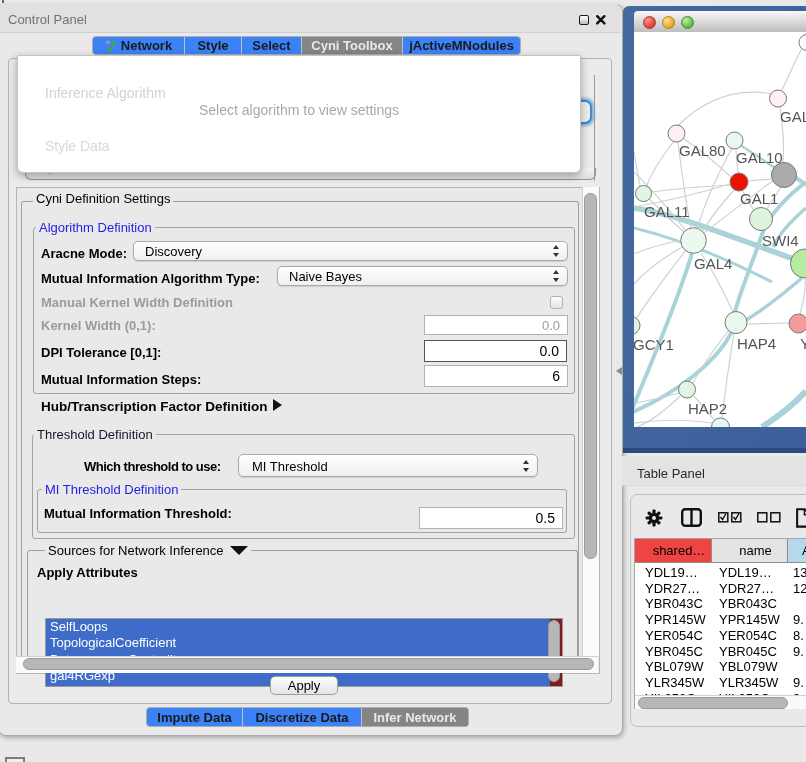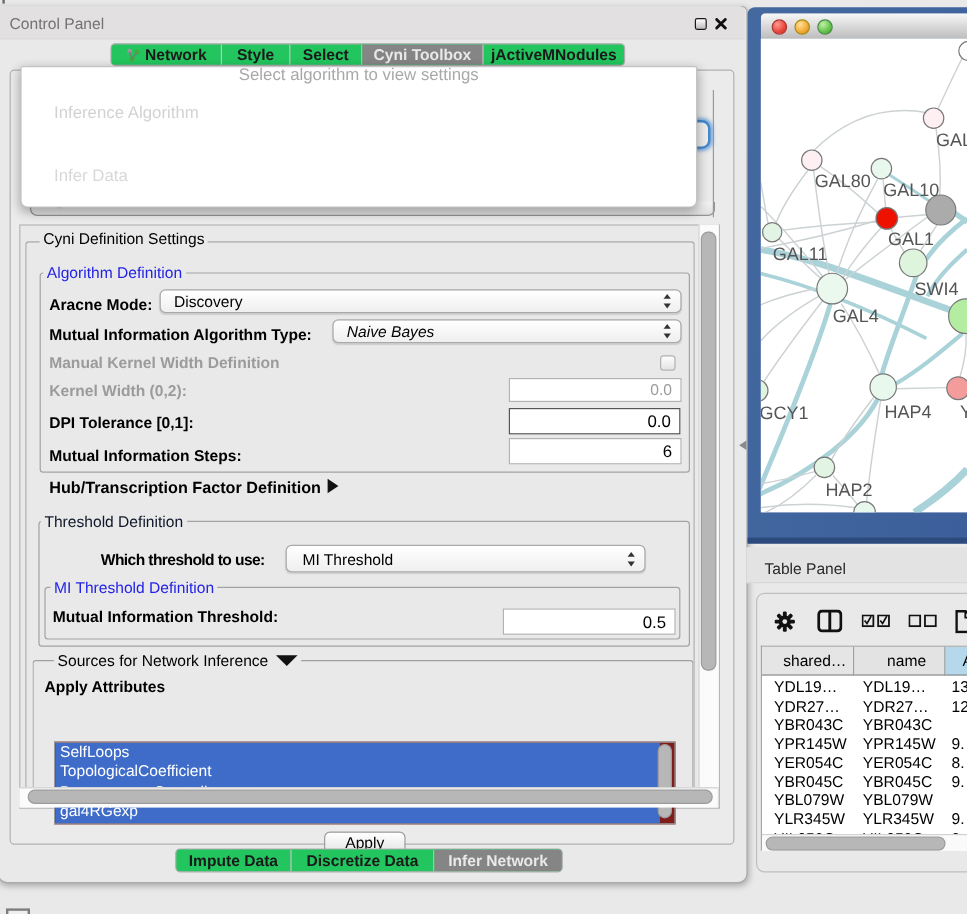--- a/index.html
+++ b/index.html
@@ -8,21 +8,21 @@
   .bold{font-weight:bold;}
   .glabel{position:absolute;background:#e9e9e9;padding:0 3px;line-height:13px;}
   .grp{position:absolute;border:1px solid #a3a3a3;border-radius:3px;}
   .combo{position:absolute;border:1px solid #a9a9a9;border-radius:5px;background:linear-gradient(#ffffff,#efefef);box-shadow:0 1px 1px rgba(0,0,0,0.12);}
   .combo .tx{position:absolute;left:11px;top:50%;transform:translateY(-50%);white-space:nowrap;}
   .steppers{position:absolute;right:7px;top:50%;width:7px;height:12px;transform:translateY(-50%);}
   .up{position:absolute;left:0;top:0;width:0;height:0;border-left:3.5px solid transparent;border-right:3.5px solid transparent;border-bottom:4.5px solid #333;}
   .dn{position:absolute;left:0;bottom:0;width:0;height:0;border-left:3.5px solid transparent;border-right:3.5px solid transparent;border-top:4.5px solid #333;}
   .tfield{position:absolute;background:#fff;border:1px solid #b3b3b3;text-align:right;}
   .tfield span{position:absolute;right:7px;top:50%;transform:translateY(-50%);}
-  .seg{display:flex;position:absolute;background:#22c55e;border:1px solid #aeaeae;border-radius:4px;overflow:hidden;}
+  .seg{display:flex;position:absolute;background:#3b82f6;border:1px solid #aeaeae;border-radius:4px;overflow:hidden;}
   .seg>div{display:flex;align-items:center;justify-content:center;border-right:1px solid #c3c3c3;font-weight:bold;color:#1a1a1a;}
   .seg>div:last-child{border-right:none;}
   .seg>div.sel{background:#858585;color:#e9e9e9;}
   .thumb{position:absolute;background:#b7b7b7;border:1px solid #9b9b9b;border-radius:6px;}
 </style>
 </head>
 <body>
 
 <div class="abs" id="cpwin" style="left:-2px;top:5px;width:623px;height:729px;background:#e9e9e9;border:1px solid #aaa;border-radius:0 5px 8px 8px;box-shadow:1px 2px 5px rgba(0,0,0,0.28);"></div>
 <div class="abs" style="left:0;top:5px;width:621px;height:27px;background:#e2e0e0;border-bottom:1px solid #d2d0d0;border-radius:0 5px 0 0;"></div>
@@ -66,32 +66,32 @@
 <div class="abs bold" style="left:41px;top:246px;">Aracne Mode:</div>
 <div class="combo" style="left:133px;top:241px;width:433px;height:18px;">
     <span class="tx">Discovery</span>
     <span class="steppers">
       <span class="up"></span>
       <span class="dn"></span>
     </span>
   </div>
 
 <div class="abs bold" style="left:41px;top:271px;">Mutual Information Algorithm Type:</div>
-<div class="combo" style="left:277px;top:266px;width:289px;height:18px;font-style:italic;">
+<div class="combo" style="left:277px;top:266px;width:289px;height:18px;">
     <span class="tx">Naive Bayes</span>
     <span class="steppers">
       <span class="up"></span>
       <span class="dn"></span>
     </span>
   </div>
 
 <div class="abs bold" style="left:41px;top:295px;color:#9b9b9b;">Manual Kernel Width Definition</div>
 <div class="abs" style="left:550px;top:296px;width:11px;height:11px;border:1px solid #b2b2b2;border-radius:3px;background:linear-gradient(#fdfdfd,#e4e4e4);"></div>
 
-<div class="abs bold" style="left:41px;top:318px;color:#9b9b9b;">Kernel Width (0,2):</div>
+<div class="abs bold" style="left:41px;top:318px;color:#9b9b9b;">Kernel Width (0,1):</div>
 <div class="tfield" style="left:424px;top:315px;width:142px;height:18px;">
     <span style="color:#9b9b9b;">0.0</span>
   </div>
 
 <div class="abs bold" style="left:41px;top:345px;">DPI Tolerance [0,1]:</div>
 <div class="tfield" style="left:424px;top:340px;width:141px;height:20px;border:1.5px solid #555;">
     <span style="font-size:14px;">0.0</span>
   </div>
 
 <div class="abs bold" style="left:41px;top:372px;">Mutual Information Steps:</div>
@@ -130,32 +130,32 @@
   <div class="abs" style="left:0;top:0;width:500px;height:80px;background:#3e6cc8;color:#fff;font-size:13px;line-height:16.4px;padding-left:4px;">SelfLoops<br>TopologicalCoefficient<br>BetweennessCentrality<br>gal4RGexp</div>
   <div class="thumb" style="left:502px;top:1px;width:10px;height:60px;"></div>
 </div>
 
 <div class="abs" style="left:582px;top:187px;width:16px;height:469px;background:#fbfbfb;border-left:1px solid #d0d0d0;"></div>
 <div class="thumb" style="left:584px;top:193px;width:11px;height:364px;"></div>
 
 <div class="abs" style="left:16px;top:656px;width:582px;height:16px;background:#fbfbfb;border-top:1px solid #d0d0d0;"></div>
 <div class="thumb" style="left:23px;top:658px;width:569px;height:10px;"></div>
 
-<div class="abs" style="left:270px;top:676px;width:66px;height:17px;border:1px solid #9d9d9d;border-radius:5px;background:linear-gradient(#fff,#e3e3e3);display:flex;align-items:center;justify-content:center;font-size:13px;margin-top:17px;">Apply</div>
+<div class="abs" style="left:270px;top:676px;width:66px;height:17px;border:1px solid #9d9d9d;border-radius:5px;background:linear-gradient(#fff,#e3e3e3);display:flex;align-items:center;justify-content:center;font-size:13px;">Apply</div>
 
 <div class="seg" style="left:146px;top:707px;width:321px;height:18px;font-size:13px;">
   <div style="width:95px;">Impute Data</div>
   <div style="width:118px;">Discretize Data</div>
   <div class="sel" style="flex:1;">Infer Network</div>
 </div>
 
 <div class="abs" style="left:17px;top:55px;width:562px;height:116px;background:#fff;border:1px solid #c4c4c4;border-radius:2px 2px 6px 6px;box-shadow:0 3px 9px rgba(0,0,0,0.32);font-size:14px;">
   <div class="abs" style="left:27px;top:29px;color:#d2d2d2;">Inference Algorithm</div>
-  <div class="abs" style="left:27px;top:82px;color:#d8d8d8;">Infer Data</div>
-  <div style="text-align:center;color:#a8a8a8;padding-top:1px;height:11px;line-height:11px;">Select algorithm to view settings</div>
+  <div class="abs" style="left:27px;top:82px;color:#d8d8d8;">Style Data</div>
+  <div style="text-align:center;color:#a8a8a8;padding-top:14px;height:11px;line-height:11px;margin-top:35px;">Select algorithm to view settings</div>
 </div>
 
 <div class="abs" style="left:616px;top:367px;width:0;height:0;border-top:4.5px solid transparent;border-bottom:4.5px solid transparent;border-right:6px solid #8a8a8a;"></div>
 
 <div class="abs" style="left:623px;top:6px;width:190px;height:447px;background:linear-gradient(105deg,#44699f,#3c5f9b);border-radius:6px 0 0 0;"></div>
 <div class="abs" style="left:623px;top:448px;width:190px;height:5px;background:#2c4a7c;"></div>
 <div class="abs" style="left:634px;top:11px;width:172px;height:21px;background:linear-gradient(#f8f8f8,#bdbdbd);border-bottom:1px solid #8f8f8f;border-radius:4px 0 0 0;"></div>
 <div class="abs" style="left:643px;top:16px;width:11px;height:11px;border-radius:50%;background:radial-gradient(circle at 35% 30%,#ff9a90,#e8453a 60%,#c03329);border:0.5px solid #a33;"></div>
 <div class="abs" style="left:662px;top:16px;width:11px;height:11px;border-radius:50%;background:radial-gradient(circle at 35% 30%,#ffe09a,#f2a934 60%,#c5831f);border:0.5px solid #a80;"></div>
 <div class="abs" style="left:681px;top:16px;width:11px;height:11px;border-radius:50%;background:radial-gradient(circle at 35% 30%,#c0f0a8,#64c24a 60%,#3f9428);border:0.5px solid #484;"></div>
@@ -276,21 +276,21 @@
   <rect x="0.8" y="0.8" width="9" height="9" fill="none" stroke="#111" stroke-width="1.5"></rect>
   <rect x="13.8" y="0.8" width="9" height="9" fill="none" stroke="#111" stroke-width="1.5"></rect>
 </svg>
 <svg class="abs" style="left:796px;top:508px;" width="15" height="20" viewBox="0 0 16 21">
   <path d="M1.2,1.2 h8 l5.5,5.5 v13 h-13.5 z" fill="none" stroke="#111" stroke-width="2.2"></path>
   <path d="M9,1.5 v5.5 h5.5" fill="none" stroke="#111" stroke-width="1.6"></path>
 </svg>
 
 <div class="abs" style="left:634px;top:538px;width:172px;height:170px;background:#fff;border-left:1px solid #a5a5a5;border-top:1px solid #a5a5a5;overflow:hidden;font-size:13px;">
 
-  <div class="abs" style="left:0;top:0;width:76px;height:23px;background:#e5e5e5;border-right:1px solid #8e8e8e;border-bottom:1px solid #8e8e8e;display:flex;align-items:center;justify-content:center;">
+  <div class="abs" style="left:0;top:0;width:76px;height:23px;background:#ef4444;border-right:1px solid #8e8e8e;border-bottom:1px solid #8e8e8e;display:flex;align-items:center;justify-content:center;">
       <span style="padding-left:12px;">shared…</span>
     </div>
   <div class="abs" style="left:77px;top:0;width:75px;height:23px;background:#e3e3e3;border-right:1px solid #8e8e8e;border-bottom:1px solid #8e8e8e;display:flex;align-items:center;justify-content:center;">
       <span style="padding-left:12px;">name</span>
     </div>
   <div class="abs" style="left:153px;top:0;width:20px;height:23px;background:#b5d9ea;border-bottom:1px solid #8e8e8e;">
       <span style="position:absolute;left:14px;top:4px;">Av</span>
     </div>
 
   <div class="abs" style="left:10px;top:26px;line-height:15.7px;">YDL19…<br>YDR27…<br>YBR043C<br>YPR145W<br>YER054C<br>YBR045C<br>YBL079W<br>YLR345W<br>YIL052C</div>

